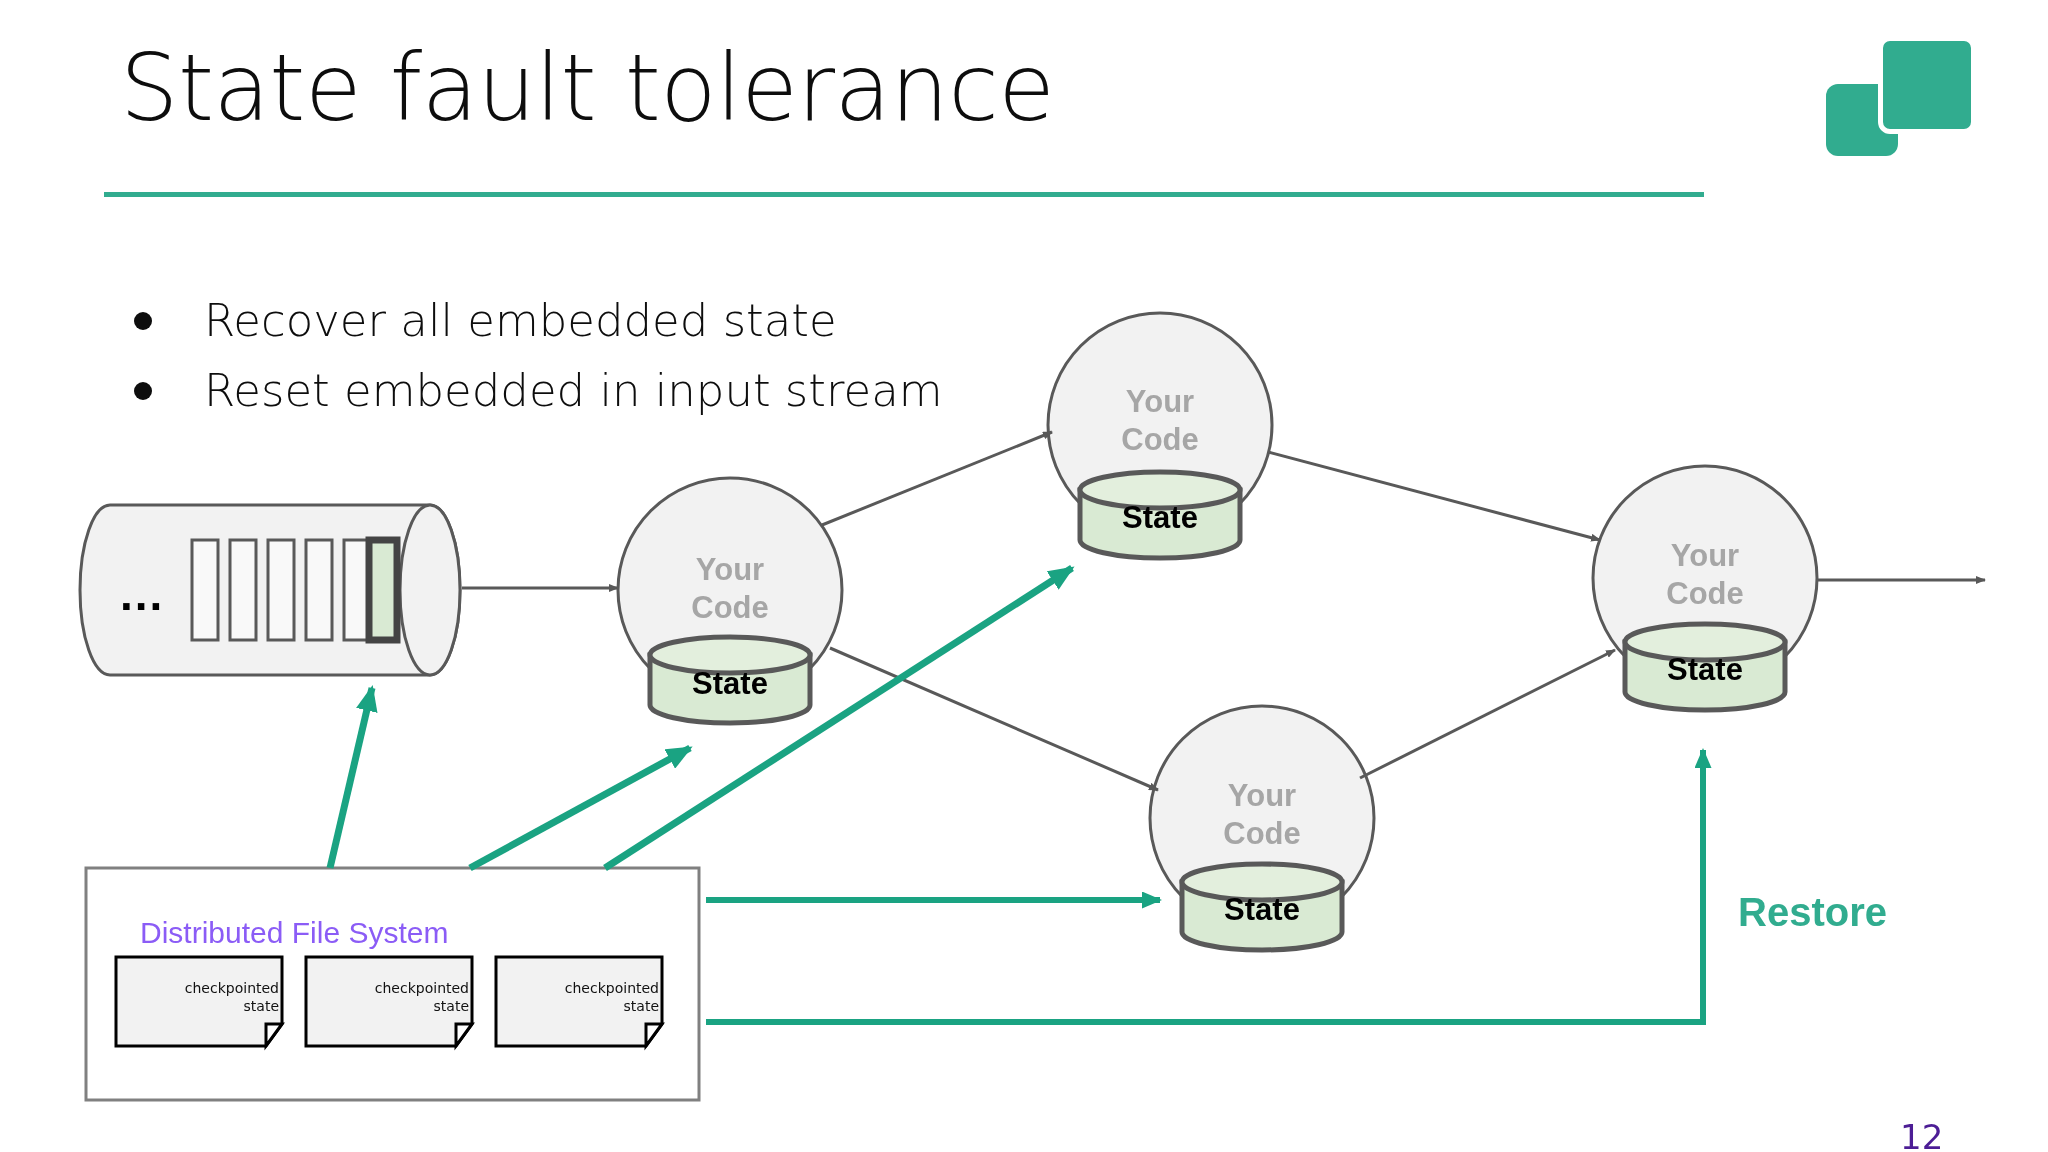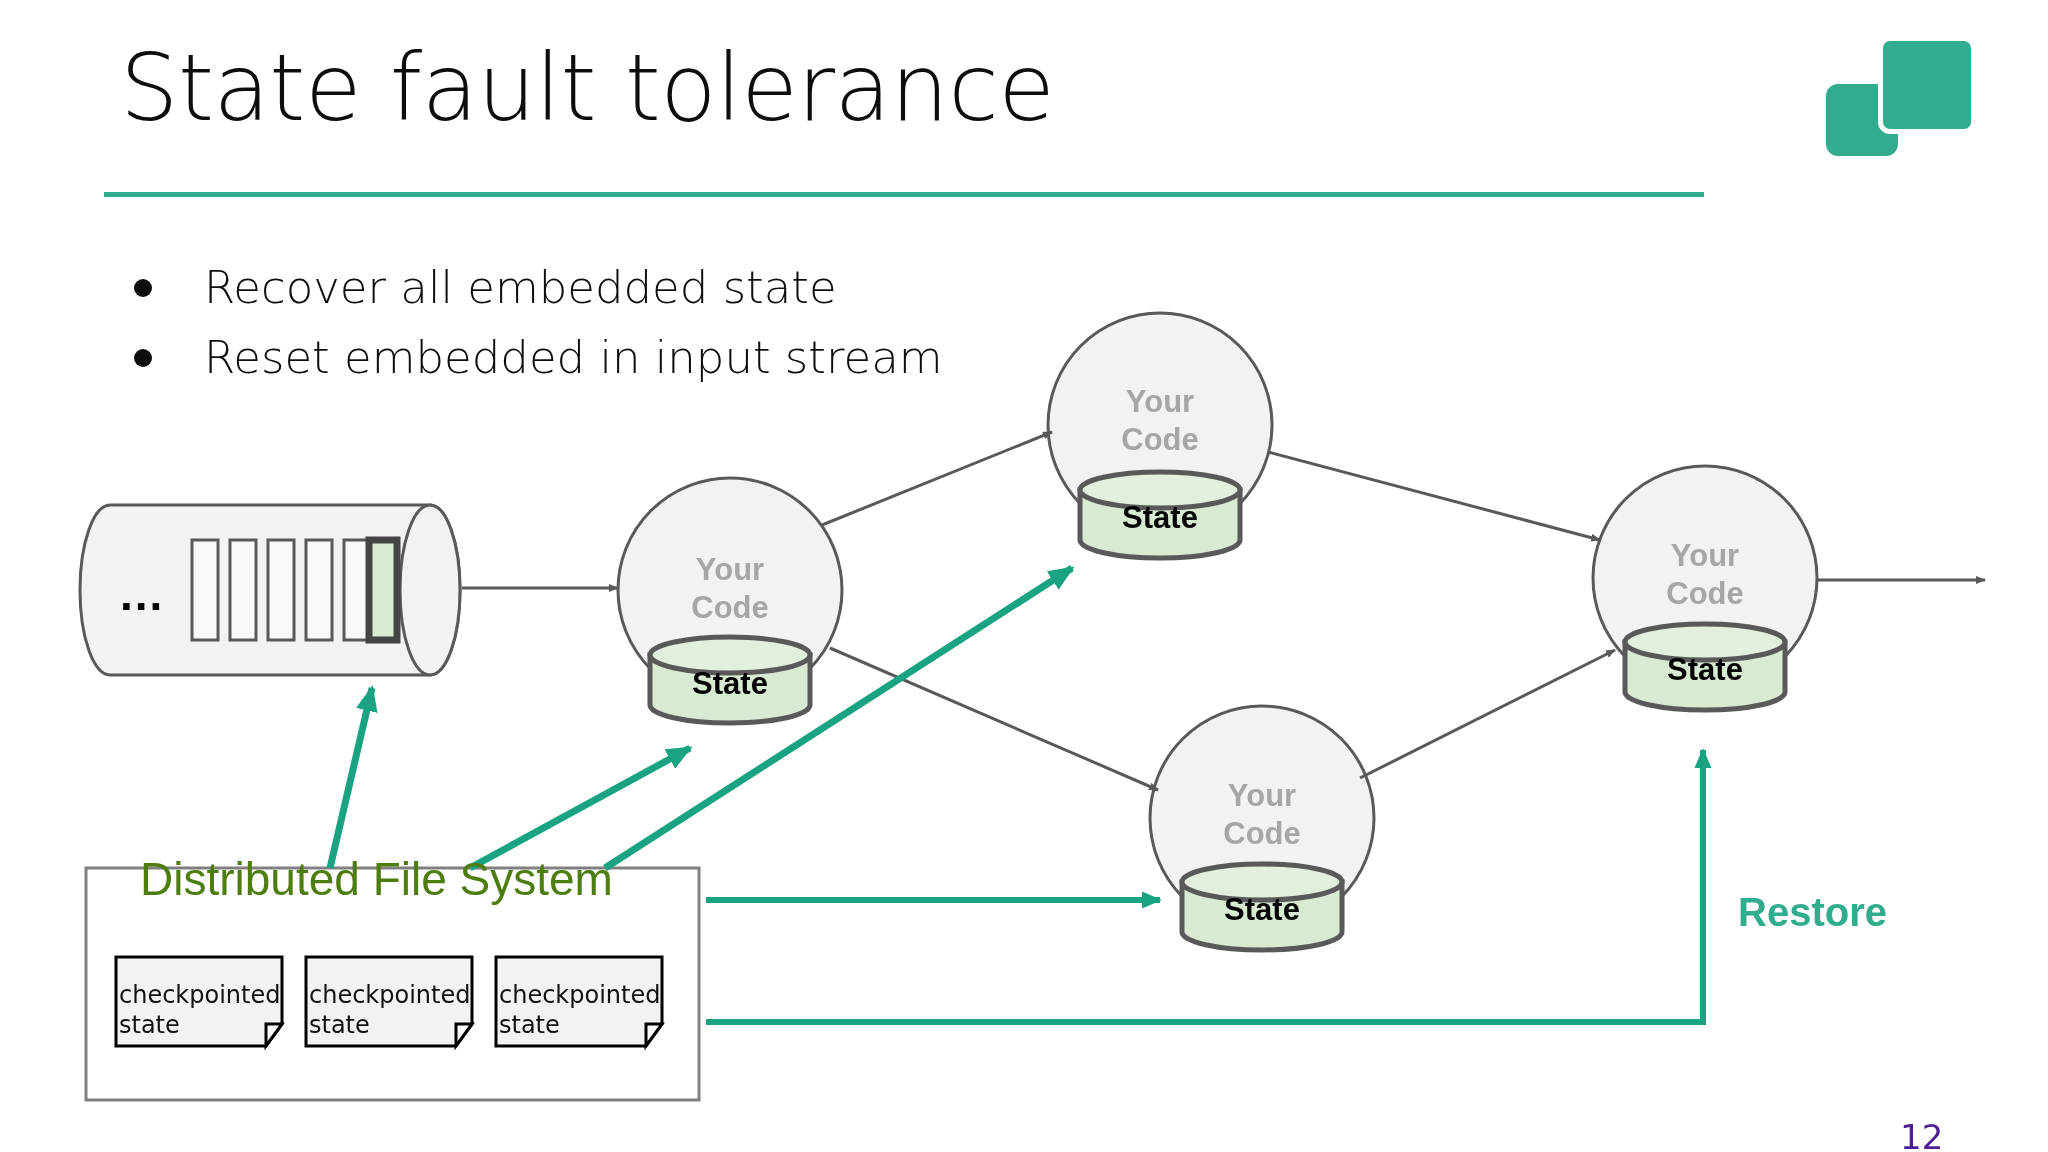--- a/index.html
+++ b/index.html
@@ -69,21 +69,21 @@
     width: 98px;
     height: 98px;
     border: 5px solid #ffffff;
     box-sizing: border-box;
   }
 
   
   .bullets {
     position: absolute;
     left: 134px;
-    top: 260px;
+    top: 293px;
     width: 900px;
   }
   .bullet-row {
     display: flex;
     align-items: baseline;
     margin-bottom: 14px;
   }
   .bullet-dot {
     width: 18px;
     height: 18px;
@@ -109,32 +109,32 @@
     left: 0;
     top: 0;
     width: 2048px;
     height: 1152px;
   }
 
   
   .dfs-title {
     position: absolute;
     left: 140px;
-    top: 852px;
-    font-family: "Liberation Sans", sans-serif;
-    font-size: 46px;
-    color: #4d7c0f;
+    top: 916px;
+    font-family: "Liberation Sans", sans-serif;
+    font-size: 30px;
+    color: #8b5cf6;
     white-space: nowrap;
   }
   .doc-label {
     position: absolute;
     font-family: "DejaVu Sans", sans-serif;
-    font-size: 24px;
+    font-size: 14px;
     color: #111111;
-    text-align: left;
+    text-align: right;
     line-height: 1.25;
     width: 160px;
   }
 
   
   .restore-label {
     position: absolute;
     left: 1738px;
     top: 890px;
     font-family: "Liberation Sans", sans-serif;

